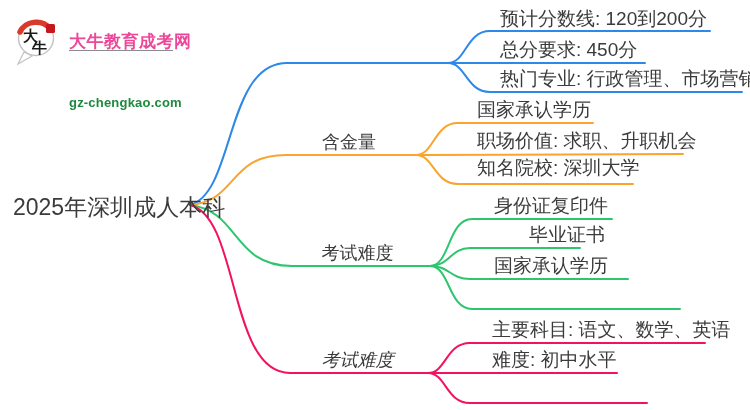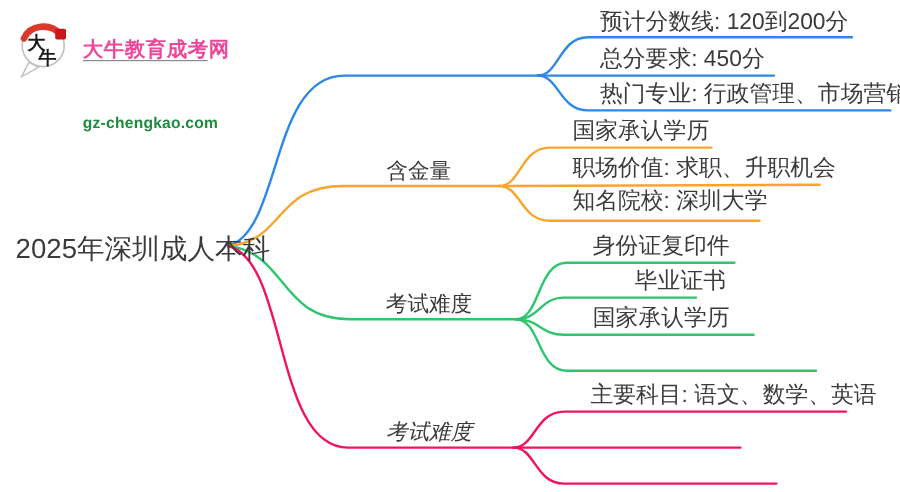--- a/index.html
+++ b/index.html
@@ -82,14 +82,15 @@
 
   <div class="node leaf" style="left:500px;top:68px;">热门专业: 行政管理、市场营销</div>
   <div class="node leaf" style="left:477px;top:130px;">职场价值: 求职、升职机会</div>
   <div class="node leaf" style="left:477px;top:157px;">知名院校: 深圳大学</div>
 
   <div class="node leaf" style="left:494px;top:195px;">身份证复印件</div>
   <div class="node leaf" style="left:494px;top:224px;margin-left:35px;">毕业证书</div>
   <div class="node leaf" style="left:494px;top:255px;">国家承认学历</div>
 
   <div class="node leaf" style="left:492px;top:319px;text-align:right;">主要科目: 语文、数学、英语</div>
+  <div class="node leaf" style="left:492px;top:349px;">难度: 初中水平</div>
 
 </div>
 
 </body></html>

